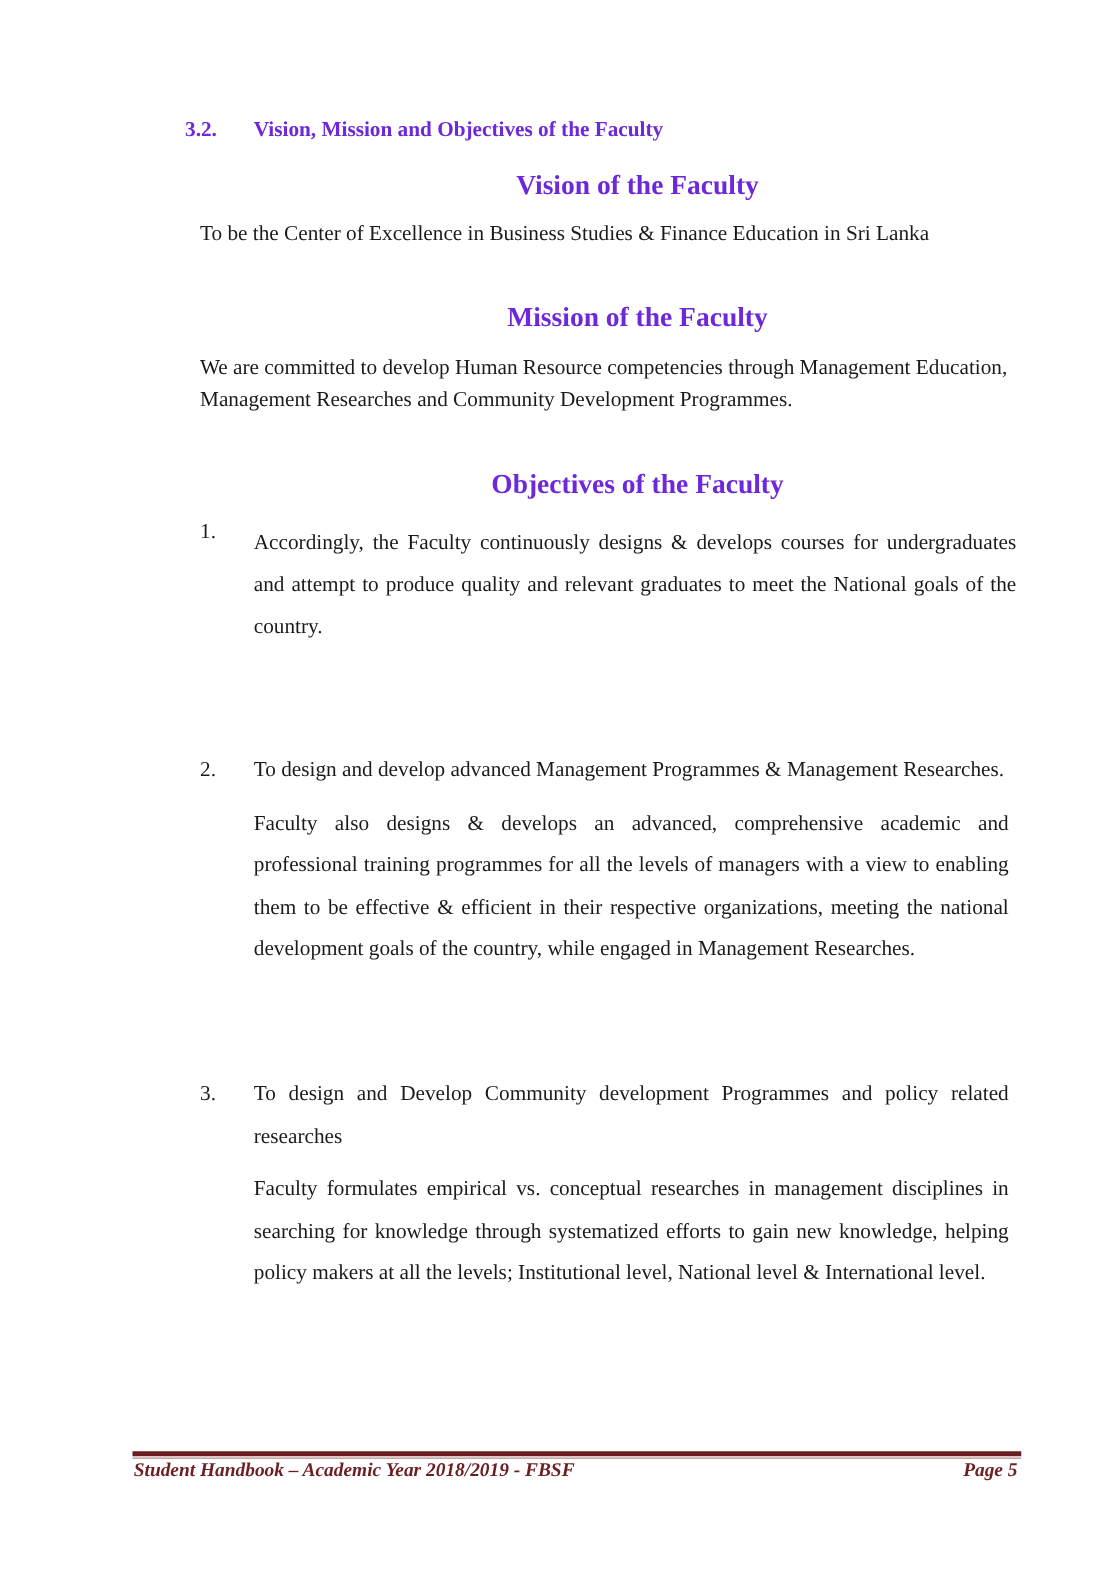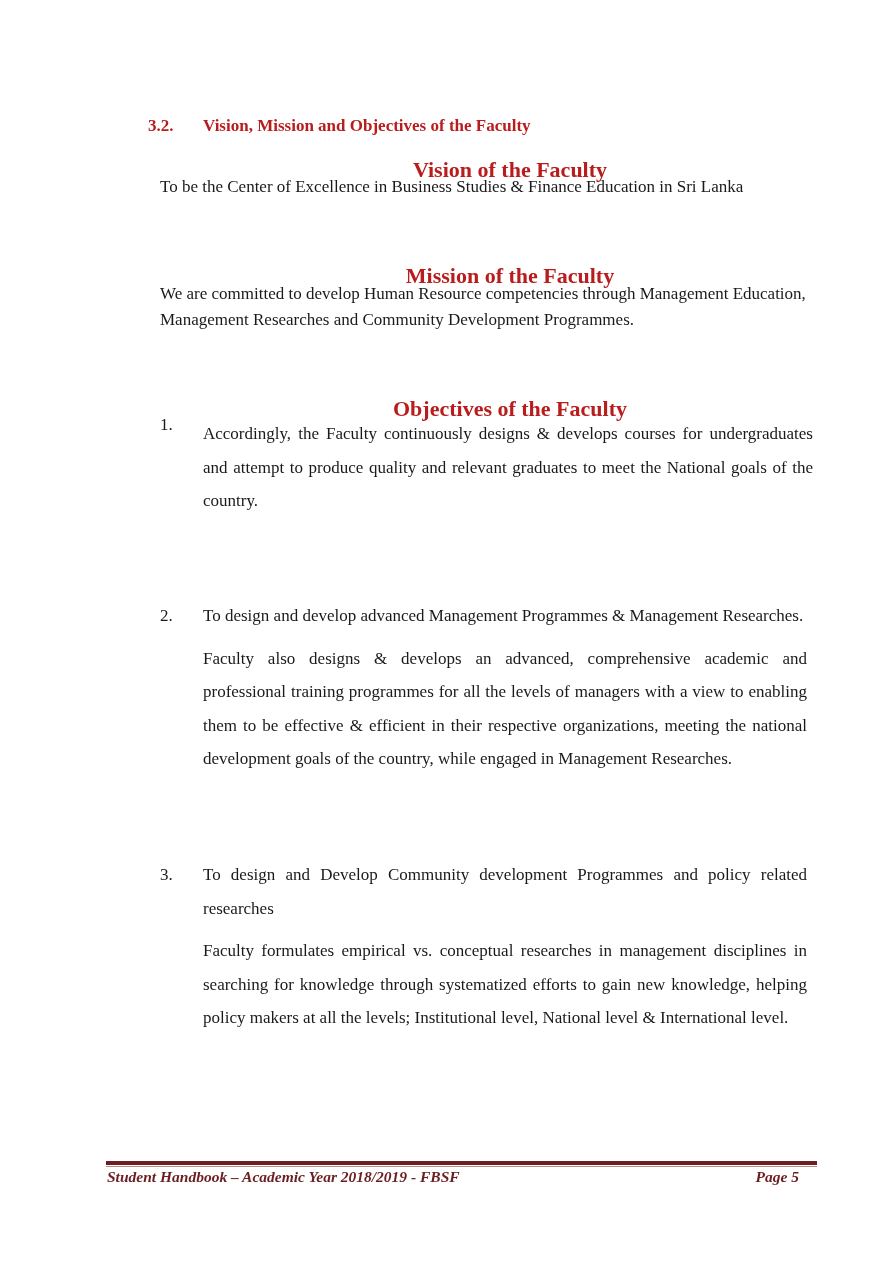--- a/index.html
+++ b/index.html
@@ -1,20 +1,20 @@
 <!DOCTYPE html>
 <html><head>
 <meta charset="utf-8">
 <style>
   html, body { margin: 0; padding: 0; background: #ffffff; }
   body { width: 892px; height: 1262px; position: relative; overflow: hidden;
          font-family: "Liberation Serif", "DejaVu Serif", serif; color: #1a1a1a; }
   .page { position: absolute; left: 0; top: 0; width: 892px; height: 1262px; }
 
-  .red { color: #b91c1c; font-weight: bold; margin-top: 22px; }
+  .red { color: #6d28d9; font-weight: bold; }
 
   .sec-heading { position: absolute; left: 148px; top: 94px; font-size: 17px; }
   .sec-heading .num { display: inline-block; width: 55px; }
 
   .sub-heading { position: absolute; left: 180px; width: 660px; text-align: center;
                  font-size: 22px; }
 
   .center-para { position: absolute; left: 160px; width: 660px; text-align: left;
                  font-size: 17px; line-height: 25.5px; }
 
@@ -24,21 +24,21 @@
   .obj .body p { margin: 0; text-align: justify; text-align-last: auto; }
   .obj .body p.desc { margin-top: 9px; }
 
   .footer-rule { position: absolute; left: 106px; width: 711px; }
   .rule-thick { top: 1161px; height: 4px; background: #6b1f22; }
   .rule-thin  { top: 1166px; height: 1px; background: #b88a8a; }
 
   .footer { position: absolute; top: 1168px; left: 107px; width: 709px;
             font-style: italic; font-weight: bold; font-size: 15.5px; color: #6b1f22; }
   .footer .left { position: absolute; left: 0; }
-  .footer .right { position: absolute; right: 17px; }
+  .footer .right { position: absolute; right: 2px; }
 </style>
 </head>
 <body>
 
 <div class="page">
 
   <div class="sec-heading red">
     <span class="num">3.2.</span><span>Vision, Mission and Objectives of the Faculty</span>
   </div>
 

